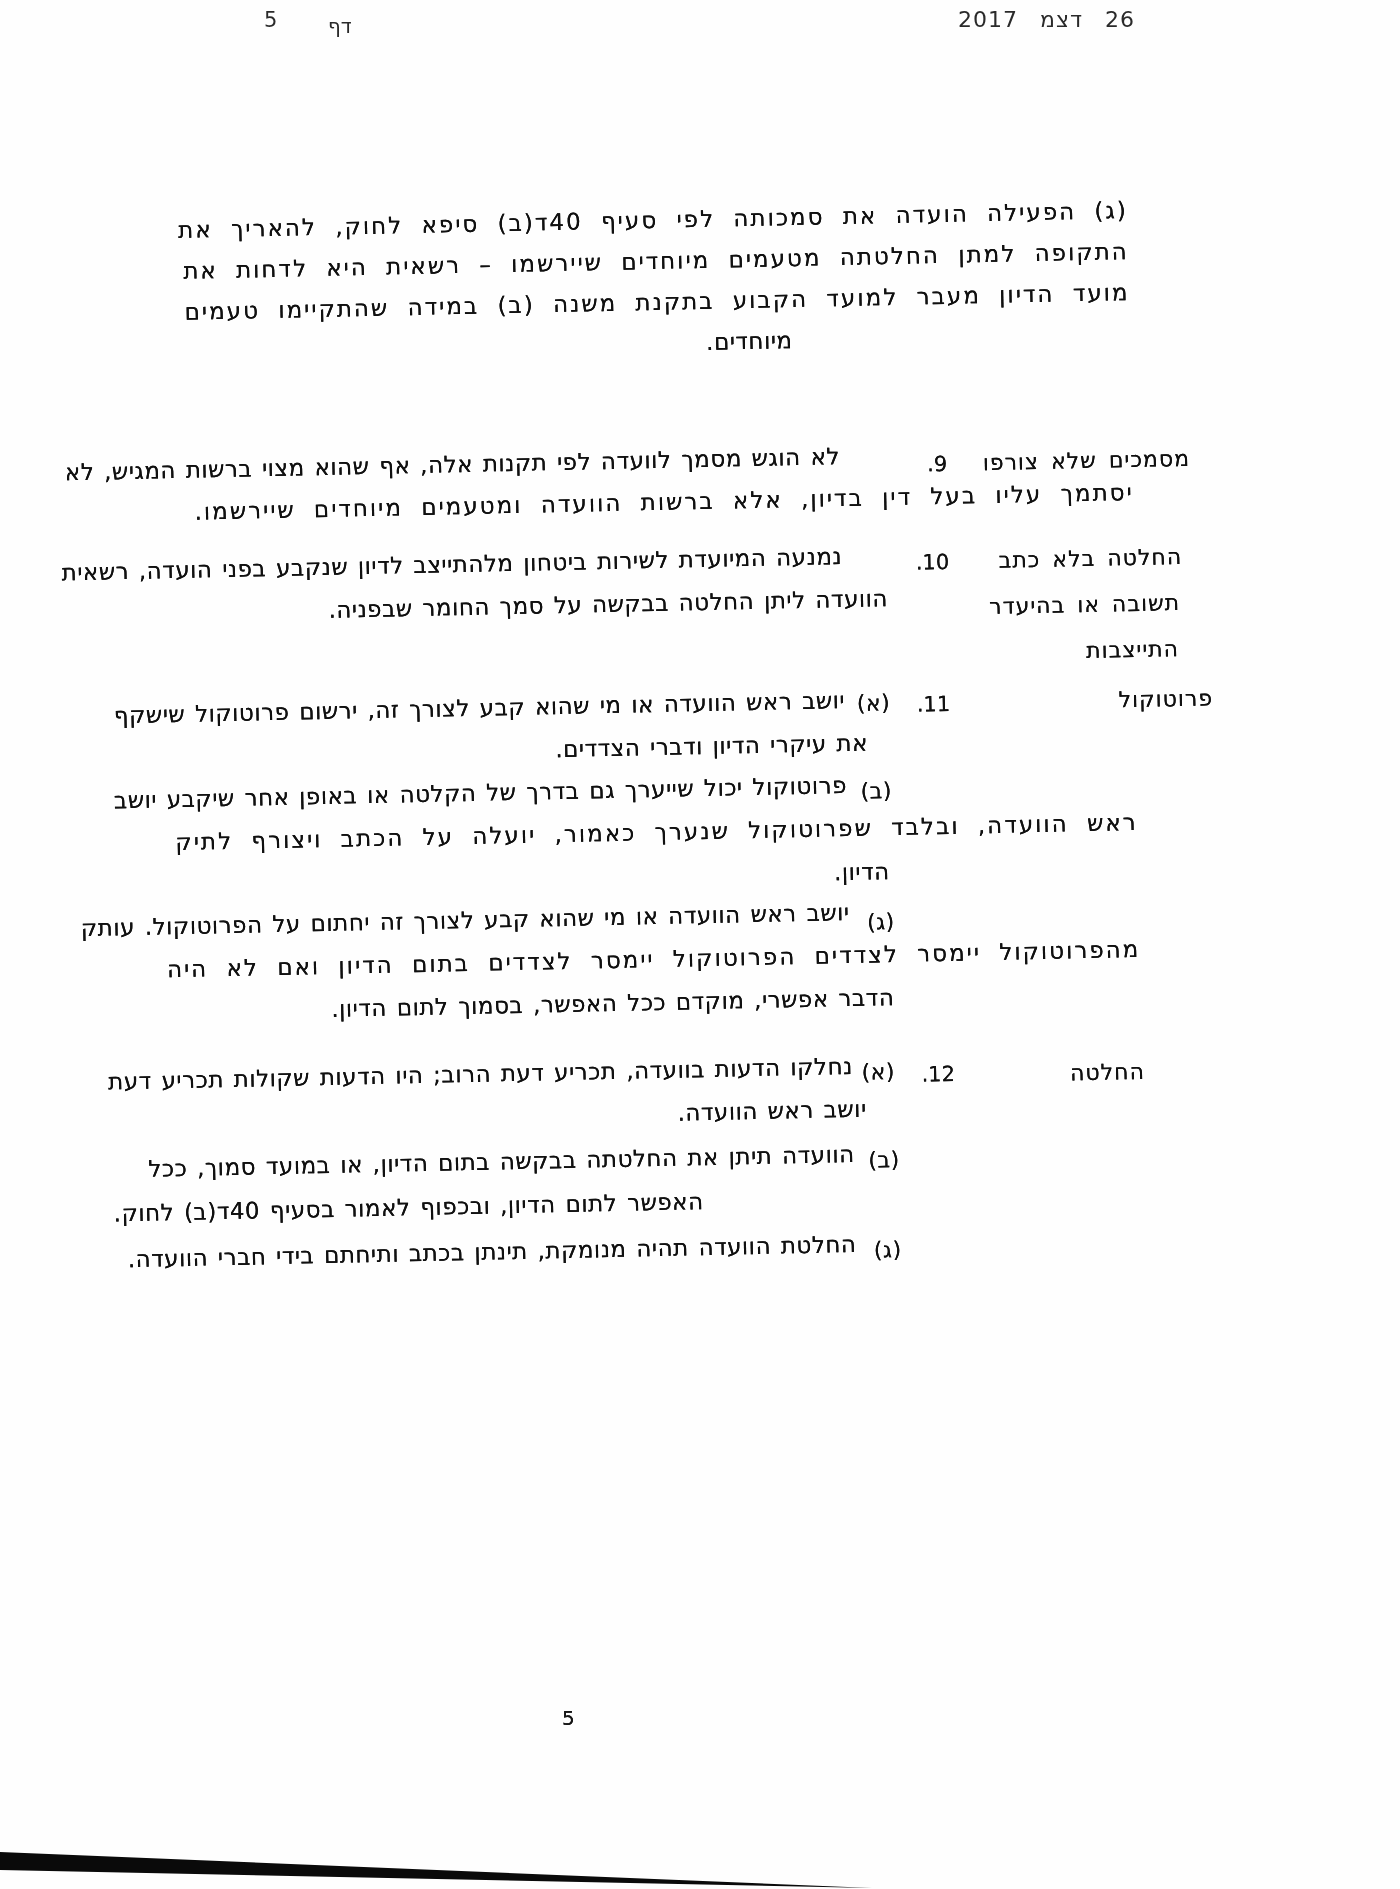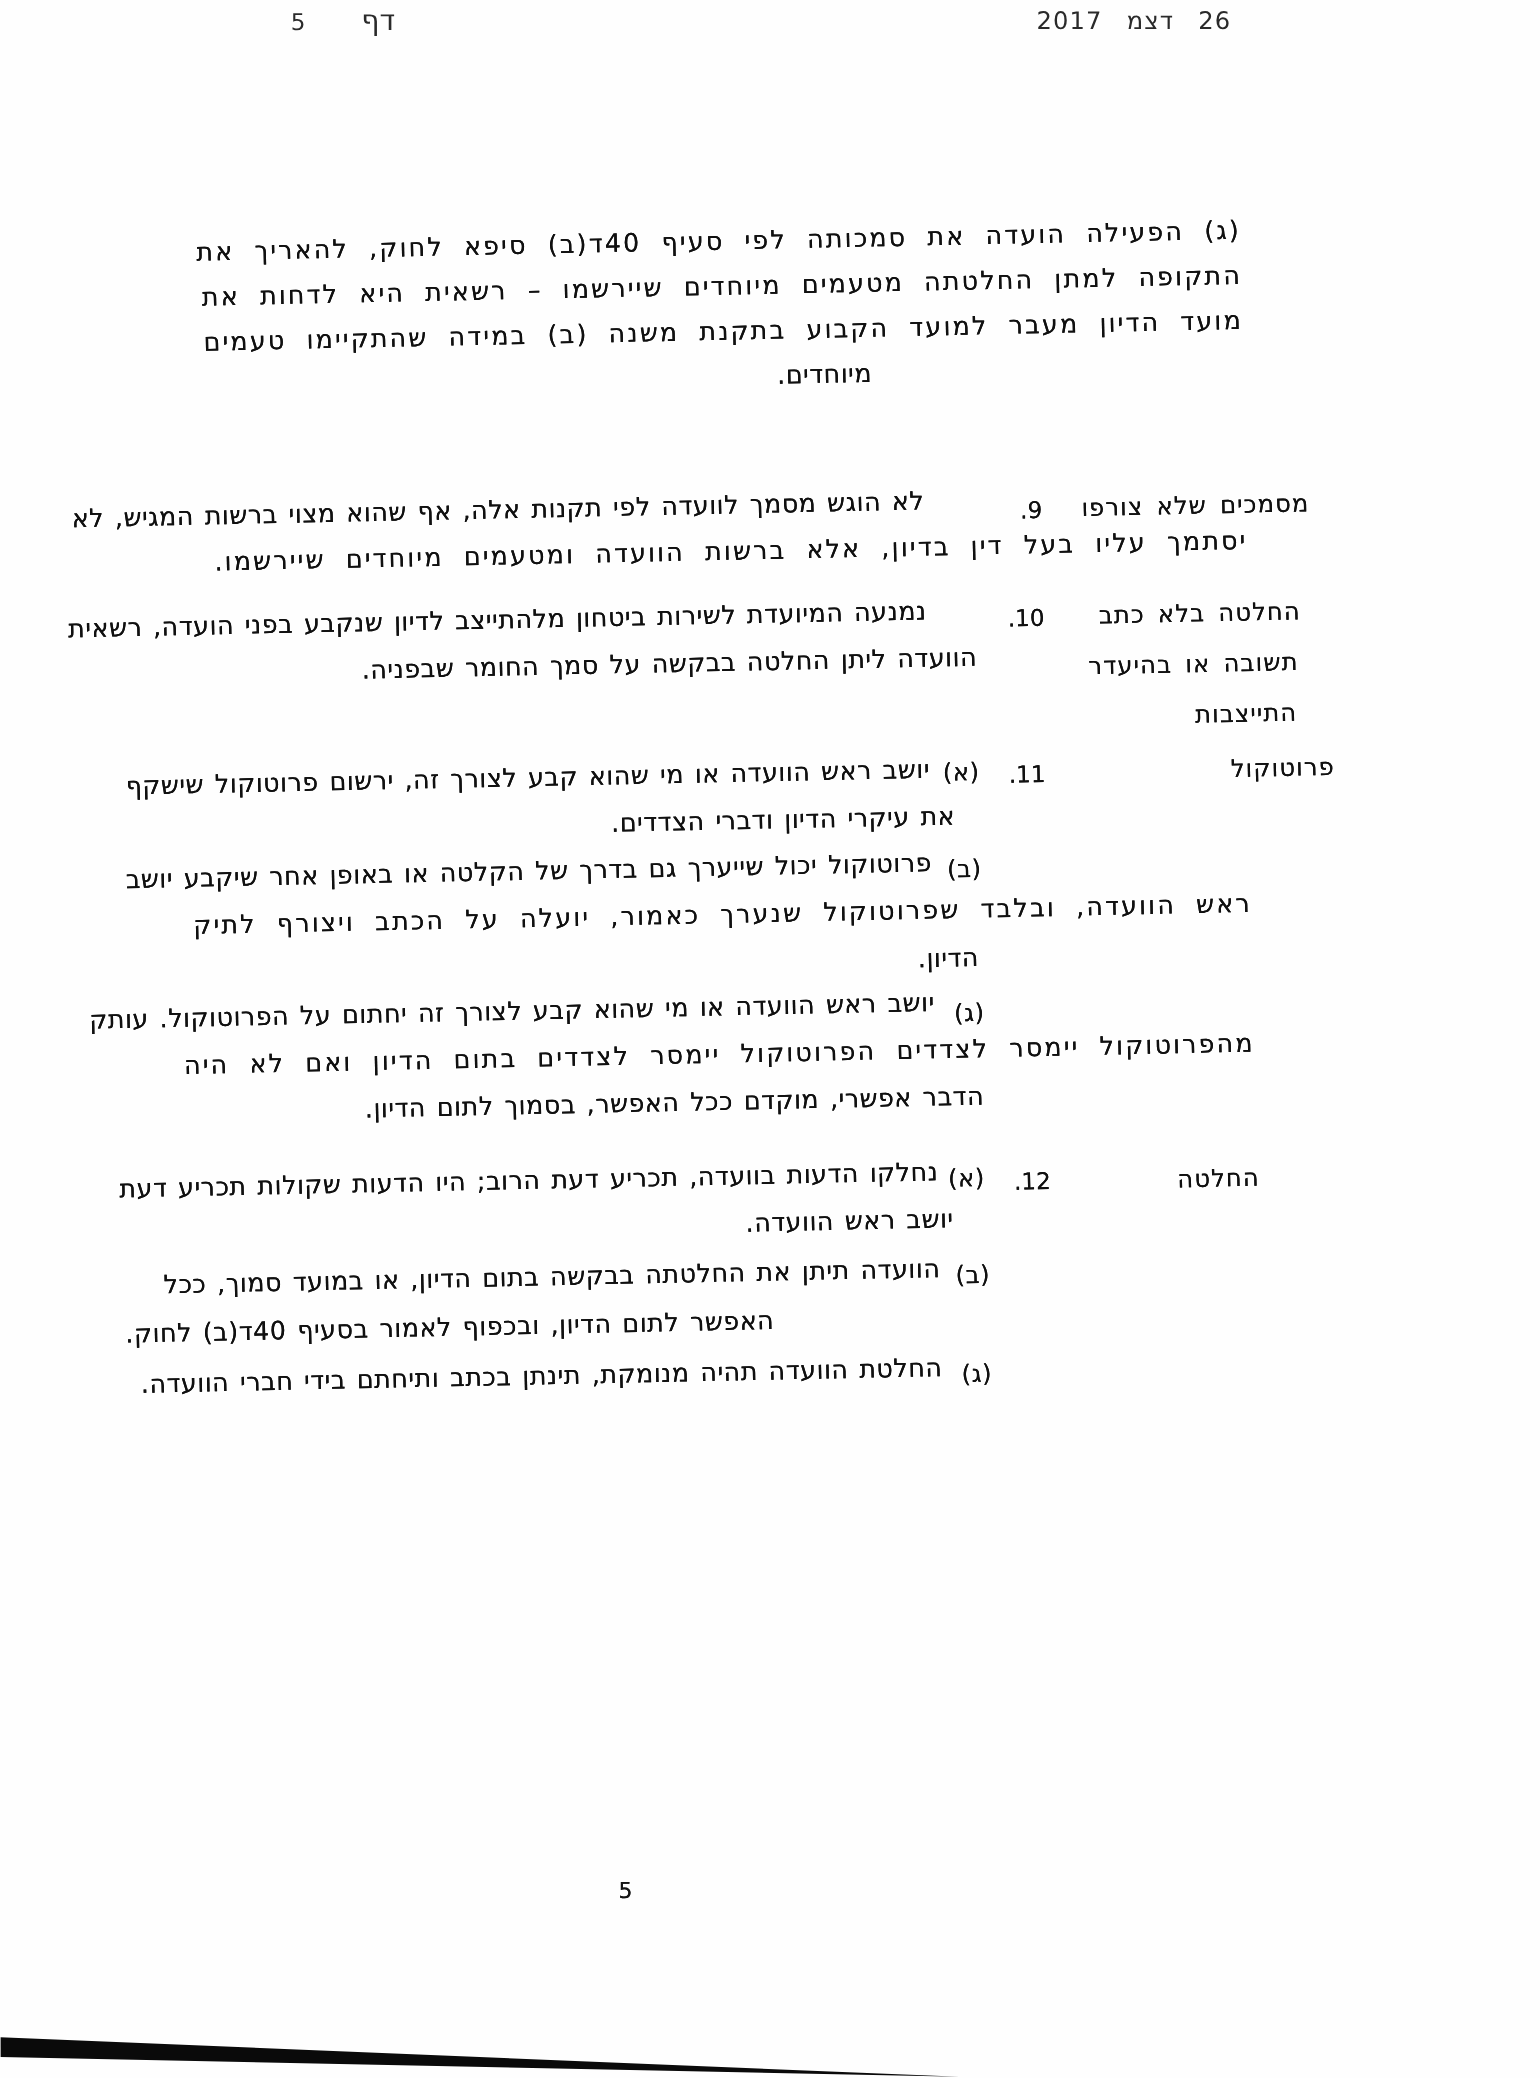--- a/index.html
+++ b/index.html
@@ -31,22 +31,22 @@
   .marker{font-size:22px;}
   .footer-num{position:absolute;font-size:20px;color:#151515;text-shadow:0 0 .6px #151515;}
   svg.artifact{position:absolute;left:0;bottom:0;}
 </style>
 </head>
 <body>
 
 <div class="sheet">
 
   <div class="hdr" style="top:8px;left:264px;font-size:21px;">5</div>
-  <div class="hdr" style="top:4px;left:328px;font-size:26px;">דף</div>
-  <div class="hdr" style="top:7px;right:281px;font-size:22px;word-spacing:14px;letter-spacing:1px;">26 דצמ 2017</div>
+  <div class="hdr" style="top:14px;left:328px;font-size:20px;">דף</div>
+  <div class="hdr" style="top:7px;right:265px;font-size:22px;word-spacing:14px;letter-spacing:1px;">26 דצמ 2017</div>
 
   <div class="tilt">
 
     <div class="ln wide" style="top:208px;right:262px;">(ג) הפעילה הועדה את סמכותה לפי סעיף 40ד(ב) סיפא לחוק, להאריך את</div>
     <div class="ln wide" style="top:249px;right:262px;">התקופה למתן החלטתה מטעמים מיוחדים שיירשמו – רשאית היא לדחות את</div>
     <div class="ln wide" style="top:290px;right:262px;">מועד הדיון מעבר למועד הקבוע בתקנת משנה (ב) במידה שהתקיימו טעמים</div>
     <div class="ln" style="top:331px;right:600px;">מיוחדים.</div>
 
     <div class="ln lbl" style="top:458px;right:205px;">מסמכים שלא צורפו</div>
     <div class="ln num" style="top:459px;right:448px;">9.</div>

